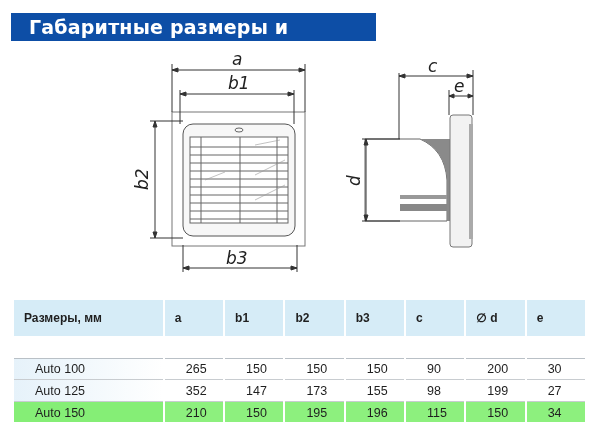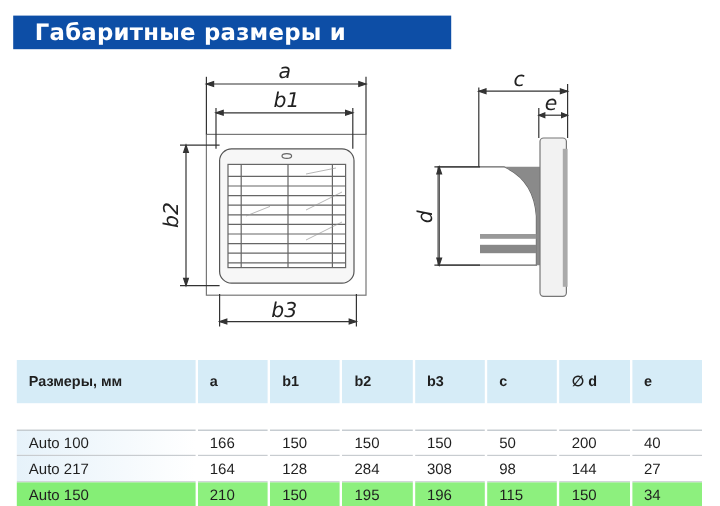--- a/index.html
+++ b/index.html
@@ -3,21 +3,21 @@
 <meta charset="utf-8">
 <style>
   * { box-sizing: border-box; margin: 0; padding: 0; }
   body { width: 600px; height: 422px; background: #ffffff; position: relative; overflow: hidden; font-family: "Liberation Sans", sans-serif; }
   .title-bar { position: absolute; left: 11px; top: 13px; width: 365px; height: 28px; background: #0d4ea6; color: #ffffff; font-family: "DejaVu Sans", sans-serif; font-weight: bold; font-size: 19px; line-height: 28px; padding-left: 18px; letter-spacing: 0.2px; }
   .drawing { position: absolute; left: 0; top: 50px; width: 600px; height: 235px; }
   table.dims { position: absolute; left: 12px; top: 300px; width: 575px; border-collapse: separate; border-spacing: 2px 0; font-size: 12.5px; color: #1f1f1f; }
   table.dims th { background: #d6ecf7; height: 36px; text-align: left; font-weight: bold; font-size: 12px; padding-left: 10px; }
   table.dims th.first { padding-left: 10px; }
   .spacer td { height: 8px; }
-  table.dims td { height: 22px; padding-left: 10px; }
+  table.dims td { height: 22px; padding-left: 21px; }
   tr.row td { border-bottom: 1px solid #c8ccd0; }
   tr.row.top td { border-top: 1px solid #b9c0c6; }
   tr.row td.name { background: linear-gradient(to right, #e6f2fa, #ffffff); }
   tr.highlight td { background: #8df07e; border-bottom: 1px solid #9ab; }
   tr.highlight td.name { background: #85ee76; }
 </style>
 </head>
 <body>
 
 <div class="title-bar">Габаритные размеры и монтаж</div>
@@ -132,36 +132,36 @@
       <th>∅ d</th>
       <th>e</th>
     </tr>
   </thead>
   <tbody>
     <tr class="spacer">
         <td colspan="8"></td>
       </tr>
     <tr class="row top">
       <td class="name">Auto 100</td>
-      <td>166</td>
+      <td>265</td>
       <td>150</td>
       <td>150</td>
       <td>150</td>
-      <td>50</td>
+      <td>90</td>
       <td>200</td>
-      <td>40</td>
+      <td>30</td>
     </tr>
     <tr class="row">
-      <td class="name">Auto 217</td>
-      <td>164</td>
-      <td>128</td>
-      <td>284</td>
-      <td>308</td>
+      <td class="name">Auto 125</td>
+      <td>352</td>
+      <td>147</td>
+      <td>173</td>
+      <td>155</td>
       <td>98</td>
-      <td>144</td>
+      <td>199</td>
       <td>27</td>
     </tr>
     <tr class="row highlight">
       <td class="name">Auto 150</td>
       <td>210</td>
       <td>150</td>
       <td>195</td>
       <td>196</td>
       <td>115</td>
       <td>150</td>

